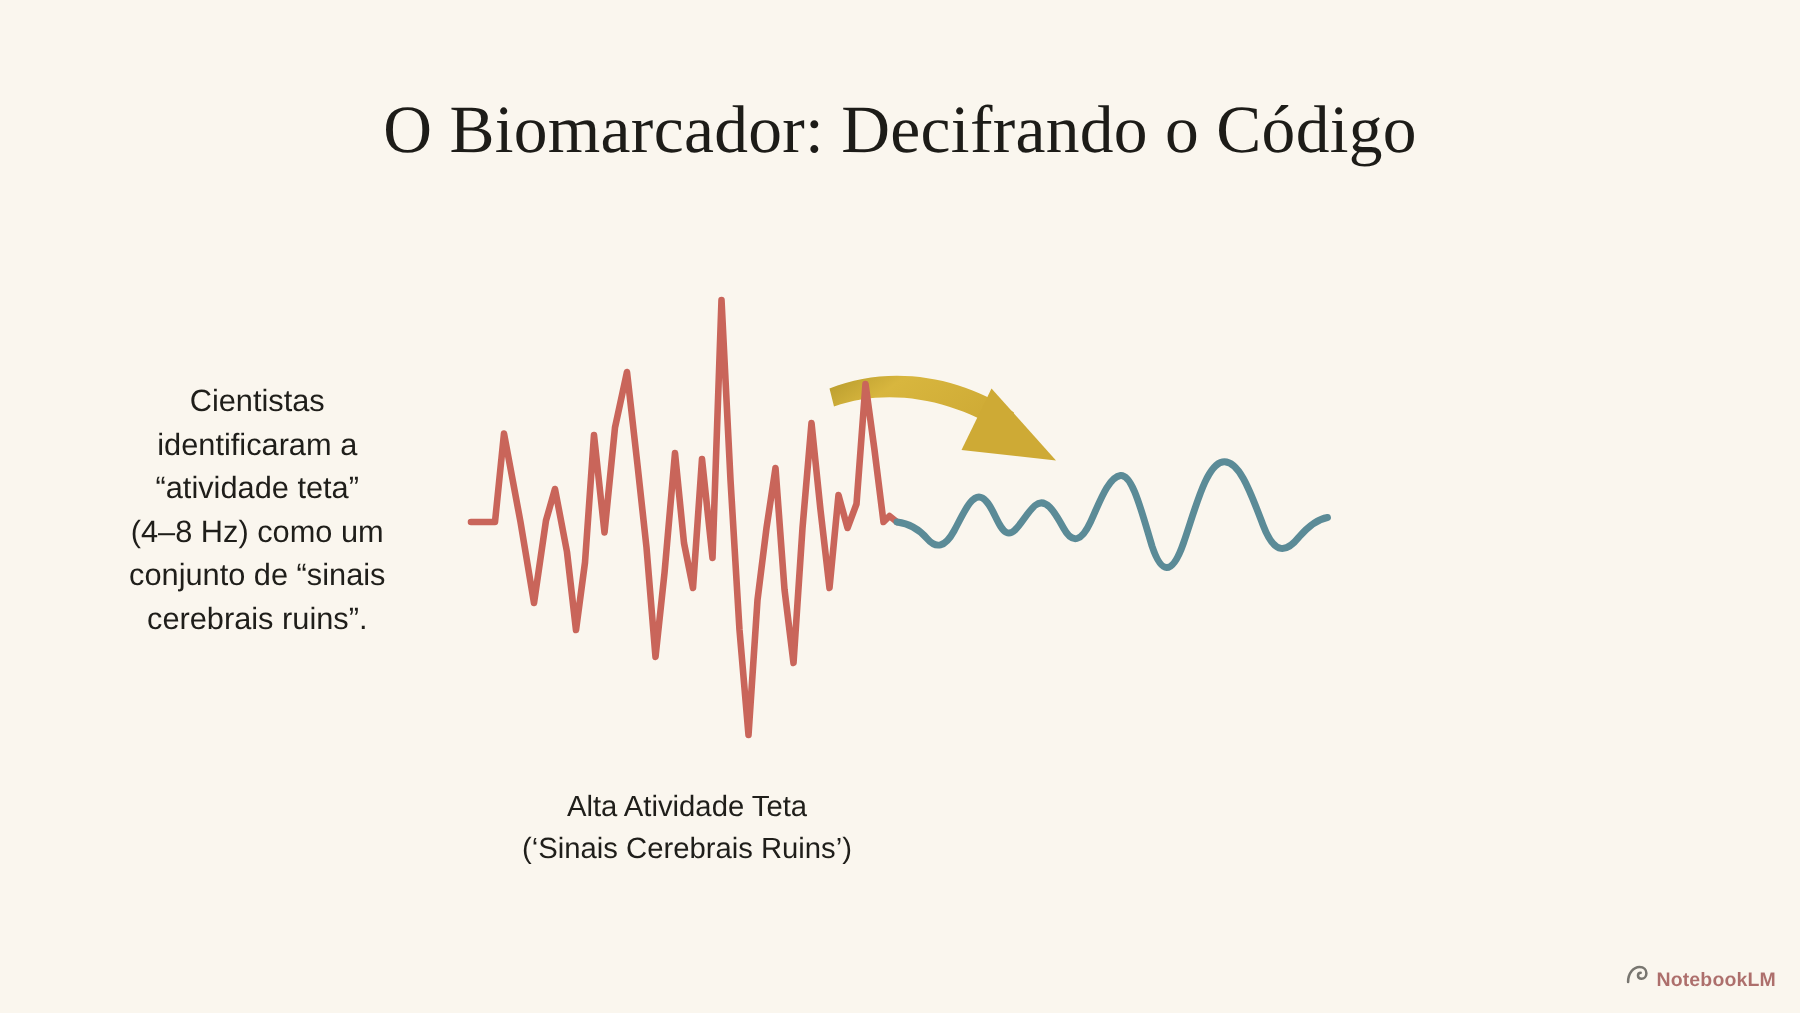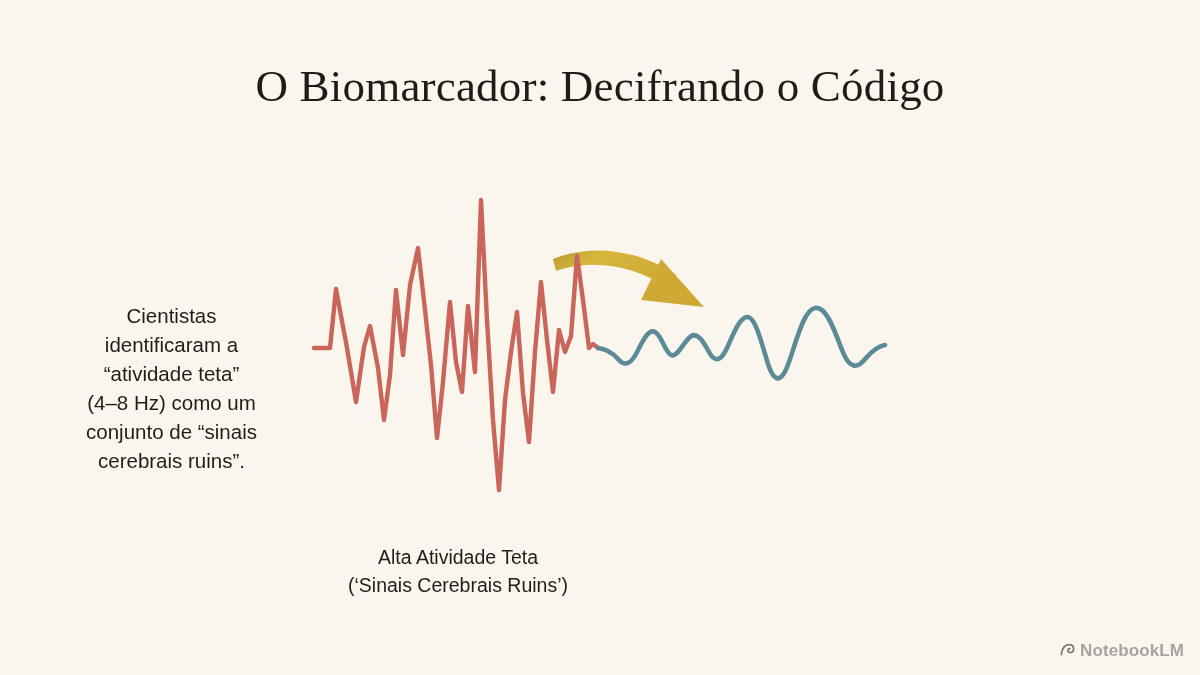--- a/index.html
+++ b/index.html
@@ -43,21 +43,20 @@
     font-size: 20.5px;
     line-height: 29px;
     color: #1f1e1a;
     text-align: center;
     white-space: pre-line;
   }
   #left-text {
     left: 45px;
     top: 253px;
     width: 253px;
-    margin-top: 48px;
   }
   #right-text {
     left: 905px;
     top: 253px;
     width: 262px;
   }
 
   
   #waveform-stage {
     position: absolute;
@@ -73,21 +72,20 @@
 
   
   .caption {
     position: absolute;
     font-family: "Liberation Sans", sans-serif;
     font-size: 19.5px;
     line-height: 28px;
     color: #1f1e1a;
     text-align: center;
     white-space: pre-line;
-    margin-top: 19px;
   }
   #caption-high {
     left: 308px;
     top: 524px;
     width: 300px;
   }
   #caption-low {
     left: 620px;
     top: 524px;
     width: 270px;
@@ -98,23 +96,23 @@
     position: absolute;
     right: 16px;
     bottom: 14px;
     display: flex;
     align-items: center;
     gap: 5px;
     opacity: 0.62;
   }
   #watermark .wm-label {
     font-family: "Liberation Sans", sans-serif;
-    font-size: 17px;
+    font-size: 13px;
     font-weight: 600;
-    color: #737373;
+    color: #7f1d1d;
     letter-spacing: 0.1px;
   }
 </style>
 </head>
 <body>
 
 <div id="slide">
 
   <div id="title">O Biomarcador: Decifrando o Código</div>
 

